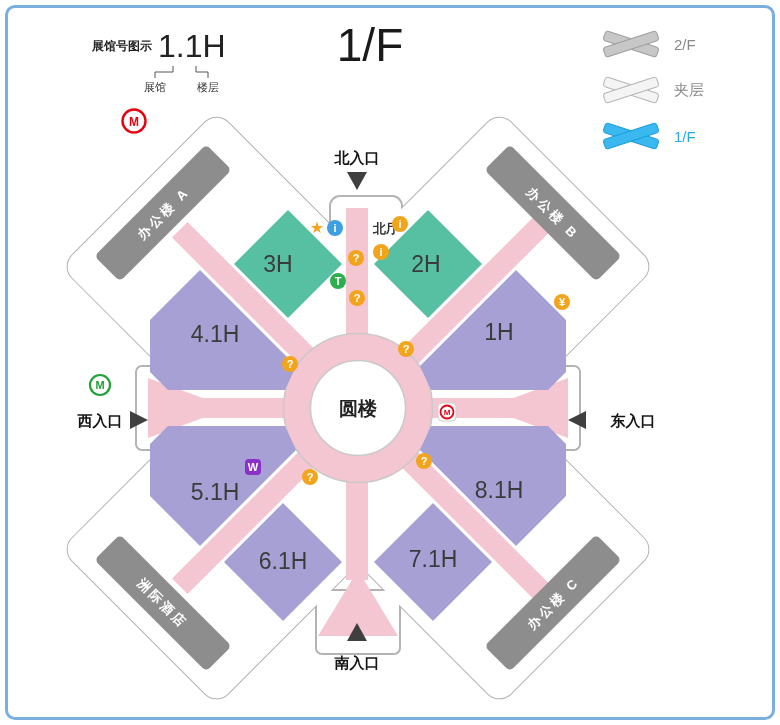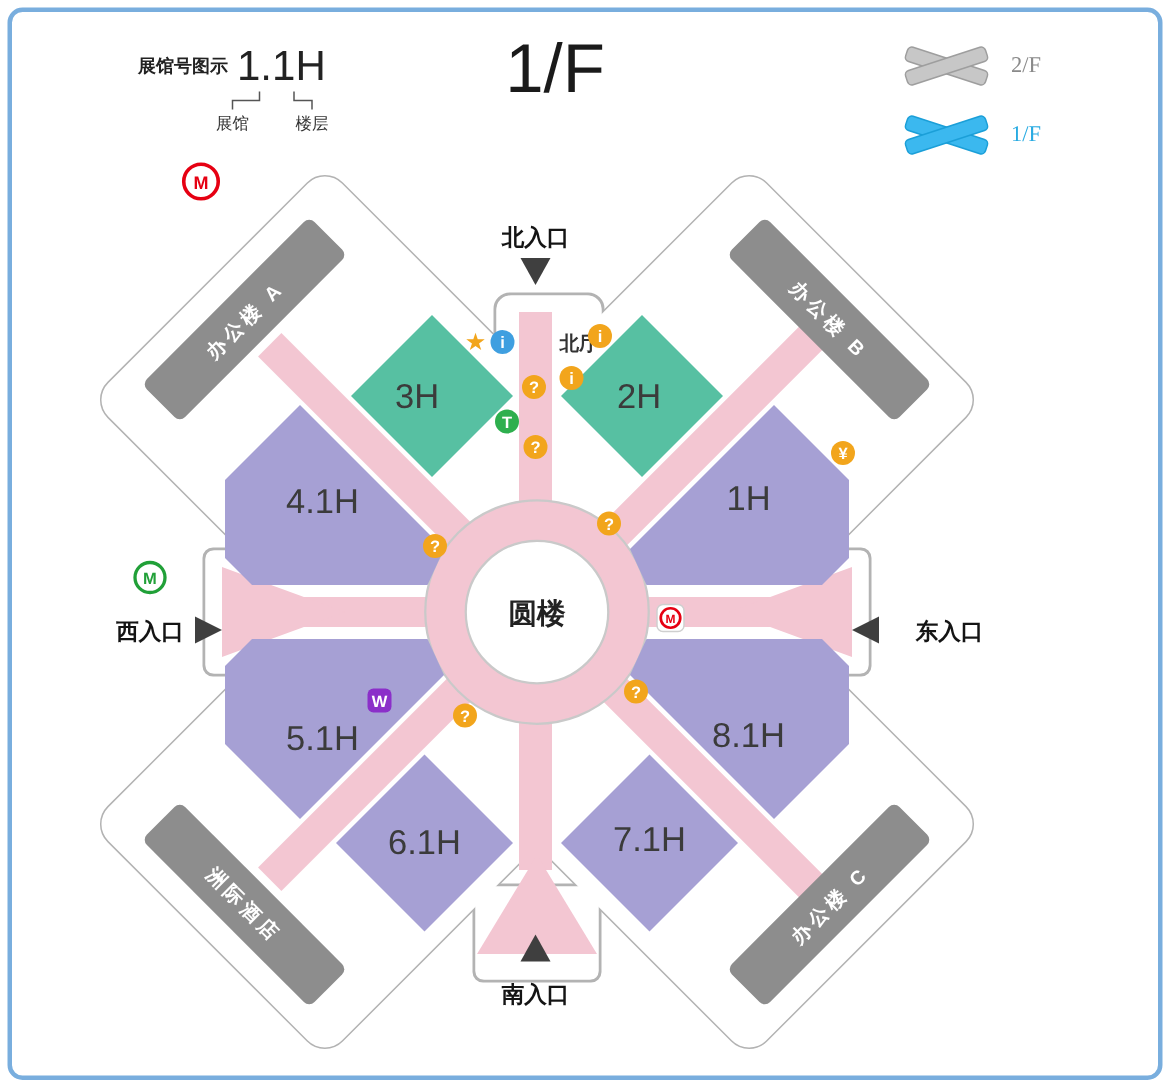--- a/index.html
+++ b/index.html
@@ -6,26 +6,26 @@
   body{
     width:780px;height:725px;position:relative;overflow:hidden;background:#fff;
     font-family:"Liberation Sans","DejaVu Sans",sans-serif;
   }
   #frame{position:absolute;left:5px;top:5px;right:5px;bottom:5px;
     border:3px solid #79aede;border-radius:10px;background:#fff;}
   
   #legend{position:absolute;left:92px;top:28px;width:210px;}
   #legend .row1{display:flex;align-items:center;}
   #legend .caption{font-size:12px;font-weight:bold;color:#222;}
-  #legend .example{font-size:28px;color:#222;margin-left:6px;}
+  #legend .example{font-size:32px;color:#222;margin-left:6px;}
   #page-title{position:absolute;left:300px;top:18px;width:140px;text-align:center;
     font-size:46px;color:#1a1a1a;}
   #floor-picker{position:absolute;left:598px;top:26px;width:165px;}
   #floor-picker .fp-title{font-size:15px;font-weight:bold;color:#e8262d;margin-bottom:16px;}
-  .fp-option{display:flex;align-items:center;margin-bottom:10px;cursor:pointer;font-family:Liberation Serif, serif;}
+  .fp-option{display:flex;align-items:center;margin-bottom:10px;cursor:pointer;}
   .fp-option .fp-label{font-size:15px;color:#8a8a8a;margin-left:10px;}
   .fp-option.active .fp-label{color:#29abe2;}
   .clover-gray rect{fill:#c7c7c7;stroke:#9e9e9e;stroke-width:1;}
   .clover-light rect{fill:#f4f4f4;stroke:#b5b5b5;stroke-width:1;}
   .clover-blue rect{fill:#3bb8ef;stroke:#1b9fd8;stroke-width:1;}
   
   #map{position:absolute;left:0;top:0;}
   svg text{font-family:"Liberation Sans","DejaVu Sans",sans-serif;text-anchor:middle;}
   .sil-stroke{fill:#ffffff;stroke:#b3b3b3;stroke-width:2;}
   .sil-fill{fill:#ffffff;}
@@ -71,20 +71,29 @@
   <div class="fp-option">
     <svg width="66" height="36" viewBox="0 0 66 36">
       <g class="clover-gray">
         <rect x="5" y="13" width="56" height="10" rx="3" transform="rotate(18 33 18)"></rect>
         <rect x="5" y="13" width="56" height="10" rx="3" transform="rotate(-18 33 18)"></rect>
       </g>
     </svg>
     <span class="fp-label">2/F</span>
   </div>
 
+  <div class="fp-option">
+    <svg width="66" height="36" viewBox="0 0 66 36">
+      <g class="clover-light">
+        <rect x="5" y="13" width="56" height="10" rx="3" transform="rotate(18 33 18)"></rect>
+        <rect x="5" y="13" width="56" height="10" rx="3" transform="rotate(-18 33 18)"></rect>
+      </g>
+    </svg>
+    <span class="fp-label">夹层</span>
+  </div>
 
   <div class="fp-option active">
     <svg width="66" height="36" viewBox="0 0 66 36">
       <g class="clover-blue">
         <rect x="5" y="13" width="56" height="10" rx="3" transform="rotate(18 33 18)"></rect>
         <rect x="5" y="13" width="56" height="10" rx="3" transform="rotate(-18 33 18)"></rect>
       </g>
     </svg>
     <span class="fp-label">1/F</span>
   </div>

